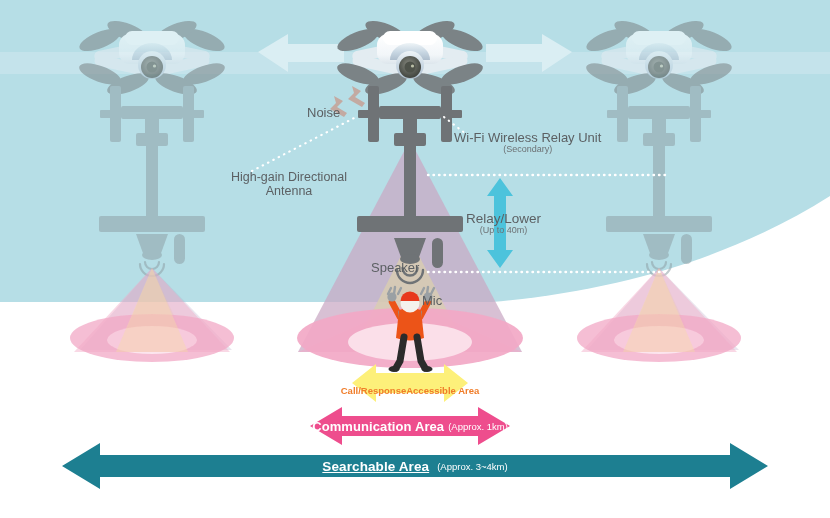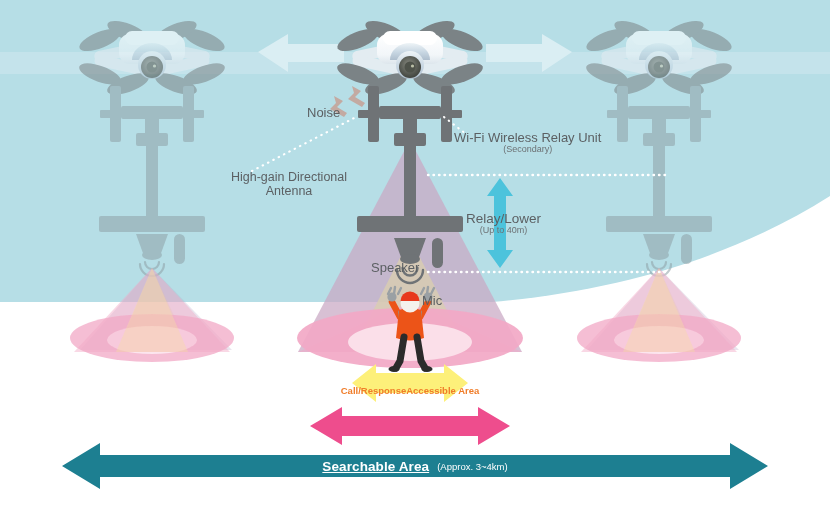--- a/index.html
+++ b/index.html
@@ -269,18 +269,22 @@
 
   <div class="lbl spk-lbl" style="left:371px;top:261px;">Speaker</div>
   <div class="lbl mic-lbl" style="left:422px;top:270px;margin-top:24px;">Mic</div>
 
   <div class="arrowtext" style="left:352px;top:366px;width:116px;height:34px;flex-direction:row;
        color:#f07d2a;font-size:9.5px;font-weight:bold;line-height:1.25;margin-top:8px;">
     <span>Call/Response</span>
     <span>Accessible Area</span>
   </div>
 
+  <div class="arrowtext" style="left:310px;top:415px;width:200px;height:22px;color:#ffffff;">
+    <b style="font-size:13px;">Communication Area</b>
+    <span class="approx" style="font-size:9.5px;margin-left:4px;">(Approx. 1km)</span>
+  </div>
 
   <div class="arrowtext" style="left:62px;top:454px;width:706px;height:24px;color:#ffffff;">
     <b style="font-size:13.5px;text-decoration:underline;">Searchable Area</b>
     <span class="approx" style="font-size:9.5px;margin-left:8px;">(Approx. 3~4km)</span>
   </div>
 </div>
 
 </body></html>

